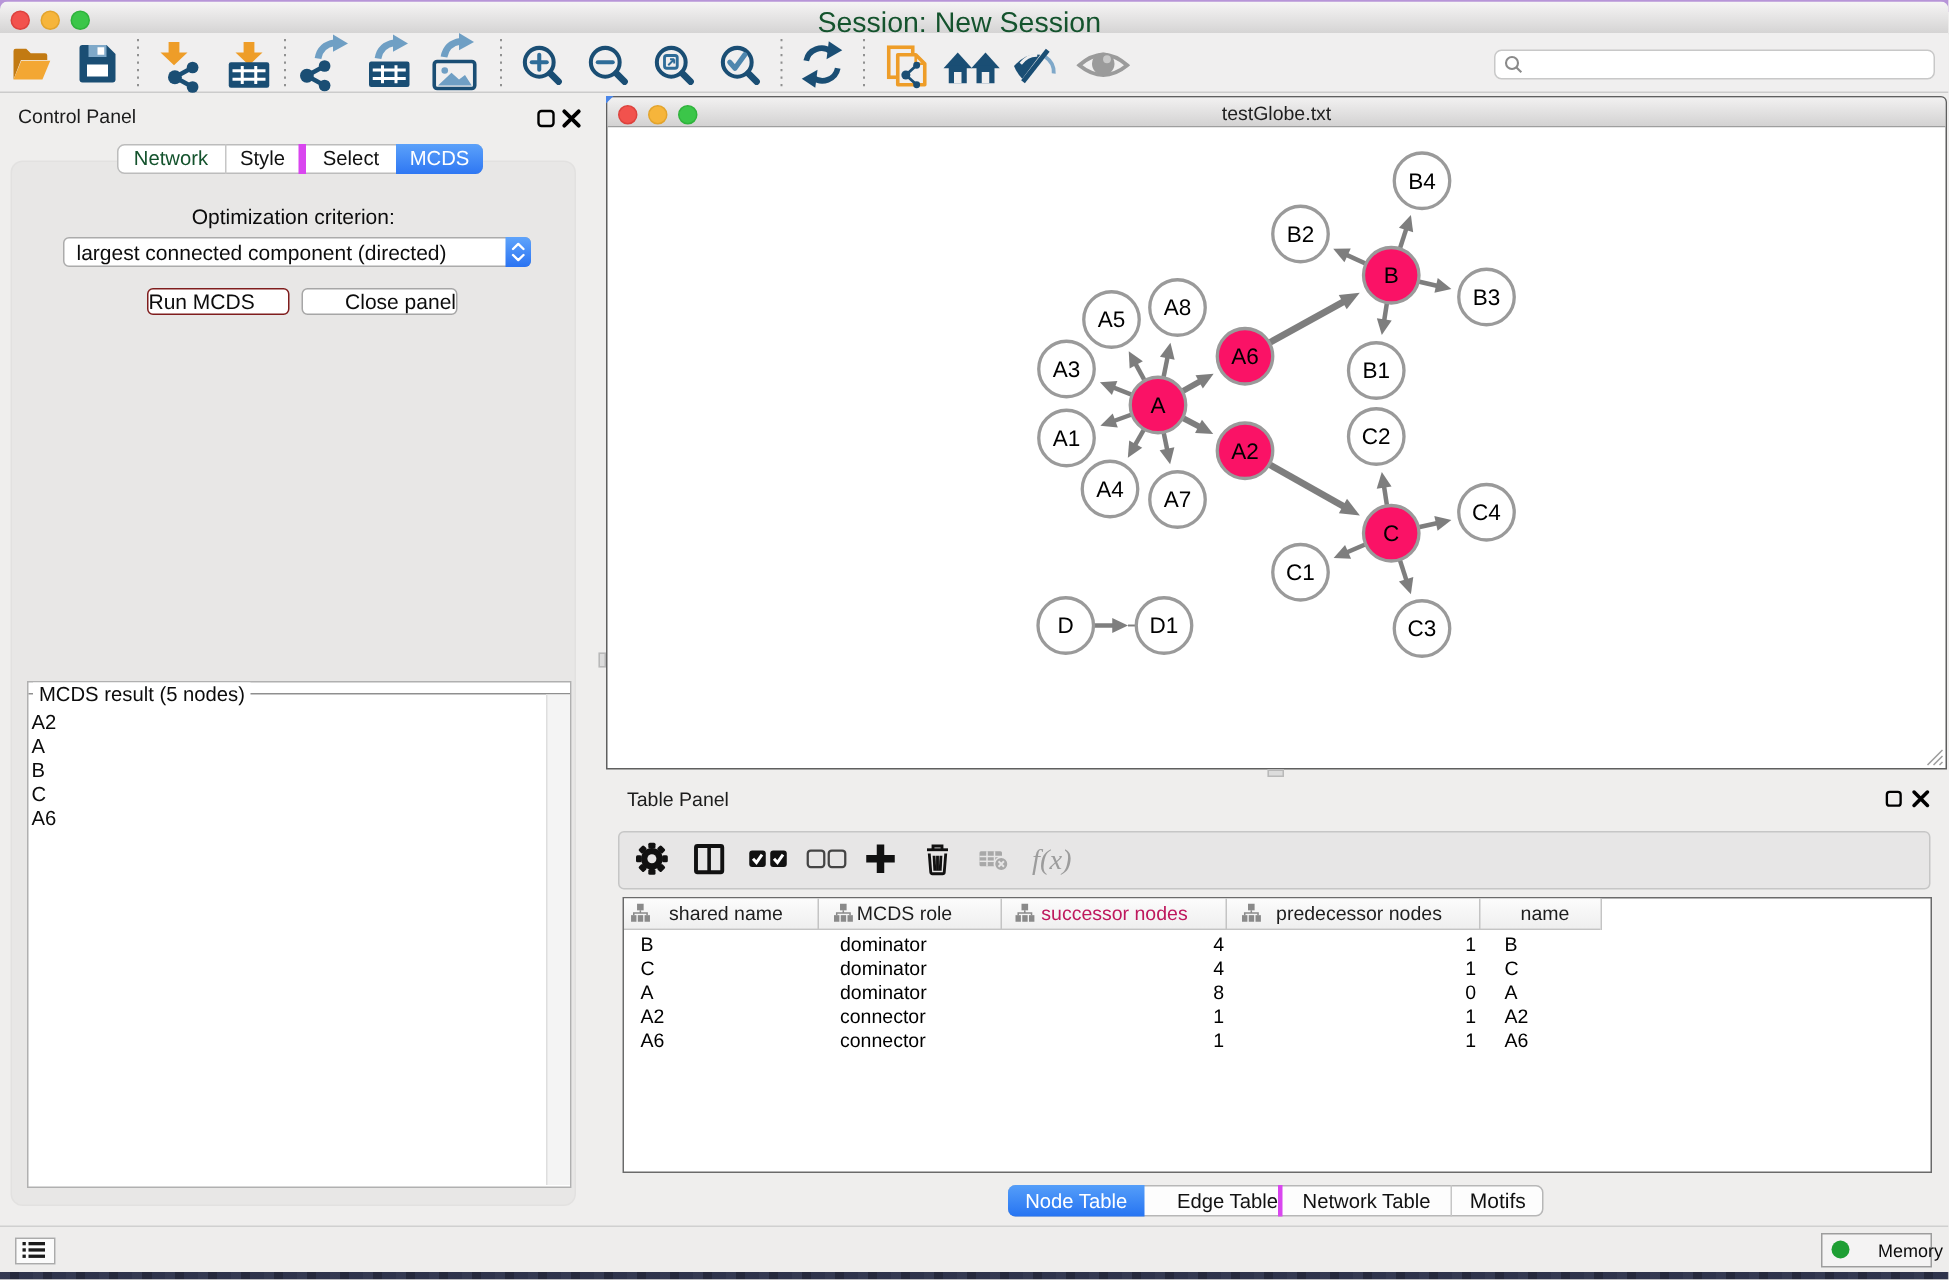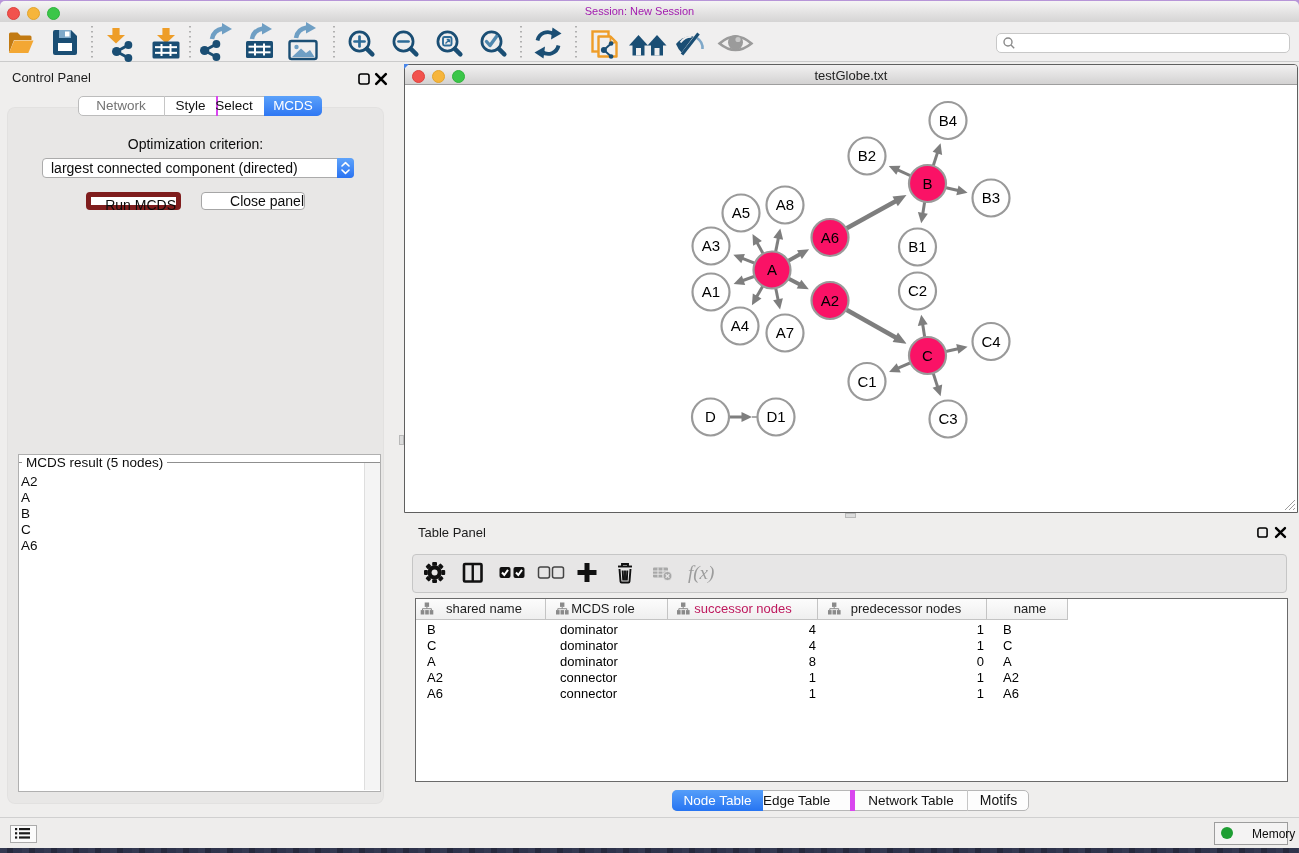--- a/index.html
+++ b/index.html
@@ -13,21 +13,21 @@
 </head>
 <body>
 
 <div class="abs" style="left:0;top:0;width:1299px;height:8px;background:#b795d8"></div>
 
 <div class="abs" style="left:0;top:1px;width:1299px;height:21px;border-radius:5px 5px 0 0;
   background:linear-gradient(#f6f5f5,#d5d4d4);border-bottom:1px solid #a2a2a2"></div>
 <div class="abs tl" style="left:7px;top:6.5px;background:#f2524d;border:0.5px solid #dd423d"></div>
 <div class="abs tl" style="left:27px;top:6.5px;background:#f6b53b;border:0.5px solid #e3a42c"></div>
 <div class="abs tl" style="left:47px;top:6.5px;background:#3bc649;border:0.5px solid #2fb33c"></div>
-<div class="abs" style="left:0;top:5px;width:1279px;text-align:center;font-size:11px;color:#a21caf">Session: New Session</div>
+<div class="abs" style="left:0;top:5px;width:1279px;text-align:center;font-size:19px;color:#14532d">Session: New Session</div>
 
 <div class="abs" style="left:0;top:22px;width:1299px;height:39px;background:#f0efef;border-bottom:1px solid #cbcbcb"></div>
 <svg style="left:0;top:22px" width="780" height="40" viewBox="0 0 780 40">
 <path d="M9 31 L9 12 Q9 10.5 10.5 10.5 L17.5 10.5 L20.5 13.5 L30 13.5 Q31.5 13.5 31.5 15 L31.5 18 L14 18 Z" fill="#c27a12"></path>
 <path d="M9 31 L14.2 18.5 L33.5 18.5 L28.3 31 Z" fill="#f3a733"></path>
 <path d="M53 10 Q53 8 55 8 L71 8 L77 14 L77 31 Q77 33 75 33 L55 33 Q53 33 53 31 Z" fill="#1a4e74"></path>
 <path d="M59 8 L71 8 L71 16 L59 16 Z" fill="#7fa9c9"></path>
 <rect x="65" y="9.5" width="4.5" height="5" fill="#fff"></rect>
 <rect x="58" y="21" width="14" height="8" fill="#fff"></rect>
 <line x1="92" y1="4" x2="92" y2="36" stroke="#8f8f8f" stroke-width="1.3" stroke-dasharray="1.5 3.5"></line>
@@ -132,38 +132,38 @@
 </svg>
 <svg style="left:374px;top:72px" width="14" height="14" viewBox="0 0 14 14">
  <path d="M2.2 2.2 L11.8 11.8 M11.8 2.2 L2.2 11.8" stroke="#000" stroke-width="2.6" stroke-linecap="round"></path>
 </svg>
 
 <div class="abs" style="left:8px;top:108px;width:375px;height:695px;background:#e8e7e6;border-radius:7px;
   box-shadow:0 0 0 1px rgba(0,0,0,0.05)"></div>
 
 <div class="abs" style="left:78px;top:96px;width:244px;height:20px;background:#fff;border:0.5px solid #bcbcbc;
   border-radius:5px;box-sizing:border-box"></div>
-<div class="abs" style="left:78px;top:96px;width:87px;height:20px;line-height:20px;text-align:center;font-size:13.5px;color:#737373;border-right:1px solid #c6c6c6;box-sizing:border-box">Network</div>
-<div class="abs" style="left:165px;top:96px;width:53px;height:20px;line-height:20px;text-align:center;font-size:13.5px;color:#111;border-right:2px solid #d946ef;box-sizing:border-box">Style</div>
+<div class="abs" style="left:78px;top:96px;width:73px;height:20px;line-height:20px;text-align:center;font-size:13.5px;color:#14532d;border-right:1px solid #c6c6c6;box-sizing:border-box">Network</div>
+<div class="abs" style="left:151px;top:96px;width:53px;height:20px;line-height:20px;text-align:center;font-size:13.5px;color:#111;border-right:5px solid #d946ef;box-sizing:border-box">Style</div>
 <div class="abs" style="left:204px;top:96px;width:60px;height:20px;line-height:20px;text-align:center;font-size:13.5px;color:#111">Select</div>
 <div class="abs" style="left:264px;top:96px;width:58px;height:20px;line-height:20px;text-align:center;font-size:13.5px;
   color:#fff;background:linear-gradient(#5ba1fa,#2e77f3);border-radius:0 5px 5px 0">MCDS</div>
 
 <div class="abs" style="left:8px;top:136px;width:375px;text-align:center;font-size:14px;color:#0c0c0c">Optimization criterion:</div>
 <div class="abs" style="left:42px;top:158px;width:312px;height:20px;background:#fff;border:1px solid #ababab;
   border-radius:4px;box-sizing:border-box"></div>
 <div class="abs" style="left:51px;top:160px;font-size:14px;color:#0c0c0c">largest connected component (directed)</div>
 <div class="abs" style="left:337px;top:158px;width:17px;height:20px;background:linear-gradient(#5fa4fb,#2a73f2);
   border-radius:0 4px 4px 0;box-sizing:border-box"></div>
 <svg style="left:339px;top:160px" width="13" height="16" viewBox="0 0 13 16">
  <path d="M3 6 L6.5 2.6 L10 6" fill="none" stroke="#fff" stroke-width="1.6" stroke-linejoin="round" stroke-linecap="round"></path>
  <path d="M3 10 L6.5 13.4 L10 10" fill="none" stroke="#fff" stroke-width="1.6" stroke-linejoin="round" stroke-linecap="round"></path>
 </svg>
-<div class="abs" style="left:86px;top:192px;width:95px;height:18px;background:#fff;border:5px solid #7f1d1d;
-  border-radius:4px;box-sizing:border-box;line-height:17px;text-align:right;font-size:14px;color:#0c0c0c">Run MCDS</div>
+<div class="abs" style="left:98px;top:192px;width:95px;height:18px;background:#fff;border:1px solid #7f1d1d;
+  border-radius:4px;box-sizing:border-box;line-height:17px;text-align:left;font-size:14px;color:#0c0c0c">Run MCDS</div>
 <div class="abs" style="left:201px;top:192px;width:104px;height:18px;background:#fff;border:1px solid #a6a6a6;
   border-radius:4px;box-sizing:border-box;line-height:17px;text-align:right;font-size:14px;color:#0c0c0c">Close panel</div>
 
 <div class="abs" style="left:17.5px;top:453.5px;width:363px;height:338px;background:#fff;border:1px solid #b0b0b0;box-sizing:border-box"></div>
 <div class="abs" style="left:18.5px;top:462px;width:361px;height:1px;background:#8f8f8f"></div>
 <div class="abs" style="left:22px;top:455px;background:#fff;padding:0 4px;font-size:13.5px;color:#0c0c0c">MCDS result (5 nodes)</div>
 <div class="abs" style="left:363.5px;top:463px;width:15px;height:327px;background:#f4f4f4;border-left:1px solid #dedede"></div>
 <div class="abs" style="left:21px;top:473.5px;font-size:13.5px;color:#0c0c0c;line-height:16px">A2<br>A<br>B<br>C<br>A6</div>
 
 <div class="abs" style="left:404px;top:64px;width:894px;height:449px;background:#fff;
@@ -394,21 +394,21 @@
 <div class="abs" style="left:427px;top:686.3000000000002px;font-size:13px;color:#000">A6</div>
 <div class="abs" style="left:560px;top:686.3000000000002px;font-size:13px;color:#000">connector</div>
 <div class="abs" style="left:716px;top:686.3000000000002px;width:100px;text-align:right;font-size:13px;color:#000">1</div>
 <div class="abs" style="left:884px;top:686.3000000000002px;width:100px;text-align:right;font-size:13px;color:#000">1</div>
 <div class="abs" style="left:1003px;top:686.3000000000002px;font-size:13px;color:#000">A6</div>
 
 <div class="abs" style="left:672px;top:790px;width:357px;height:21px;background:#fdfdfd;border:0.5px solid #b7b7b7;
   border-radius:5px;box-sizing:border-box"></div>
 <div class="abs" style="left:672px;top:790px;width:91px;height:21px;line-height:21px;text-align:center;font-size:13.5px;
   color:#fff;background:linear-gradient(#559ef9,#2674f2);border-radius:5px 0 0 5px">Node Table</div>
-<div class="abs" style="left:763px;top:790px;width:92px;height:21px;line-height:21px;text-align:left;font-size:13.5px;color:#111;border-right:5px solid #d946ef;box-sizing:border-box">Edge Table</div>
+<div class="abs" style="left:763px;top:790px;width:92px;height:21px;line-height:21px;text-align:right;font-size:13.5px;color:#111;border-right:3px solid #d946ef;box-sizing:border-box">Edge Table</div>
 <div class="abs" style="left:855px;top:790px;width:113px;height:21px;line-height:21px;text-align:center;font-size:13.5px;color:#111;border-right:1px solid #c6c6c6;box-sizing:border-box">Network Table</div>
 <div class="abs" style="left:968px;top:790px;width:61px;height:21px;line-height:21px;text-align:center;font-size:14px;color:#111">Motifs</div>
 
 <div class="abs" style="left:0;top:817px;width:1299px;height:31px;background:#eeedec;border-top:1px solid #d0d0d0;box-sizing:border-box"></div>
 <div class="abs" style="left:9.5px;top:824.5px;width:27px;height:18px;background:#fbfbfb;border:1px solid #ababab;box-sizing:border-box"></div>
 <svg style="left:15px;top:828px" width="16" height="11" viewBox="0 0 16 11">
  <g fill="#1a1a1a">
   <rect x="0" y="0" width="2.2" height="2.2"></rect>
       <rect x="0" y="4.2" width="2.2" height="2.2"></rect>
       <rect x="0" y="8.4" width="2.2" height="2.2"></rect>

